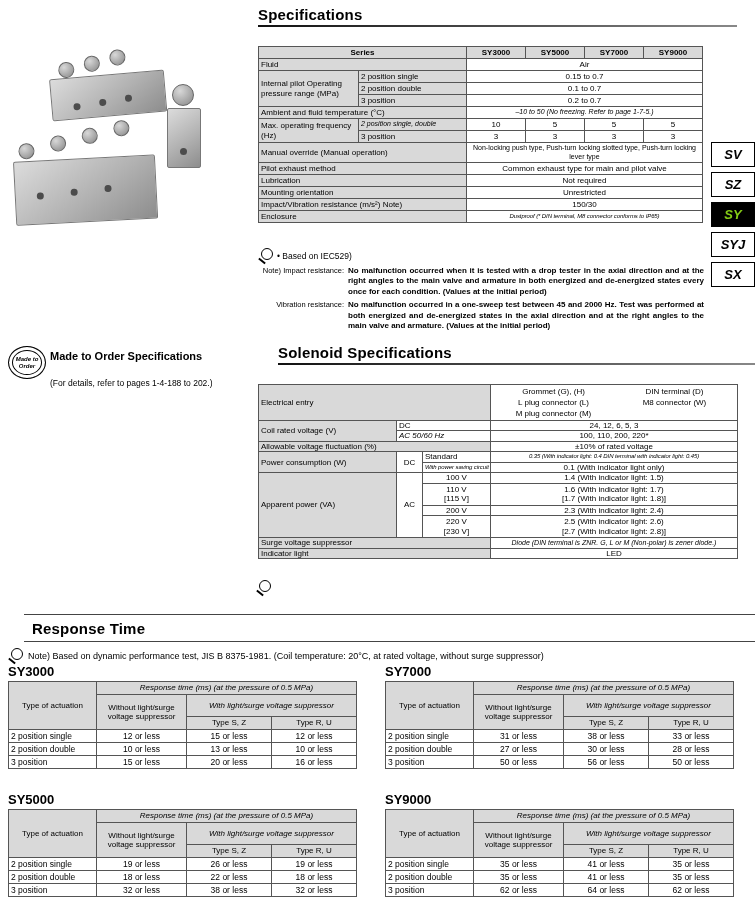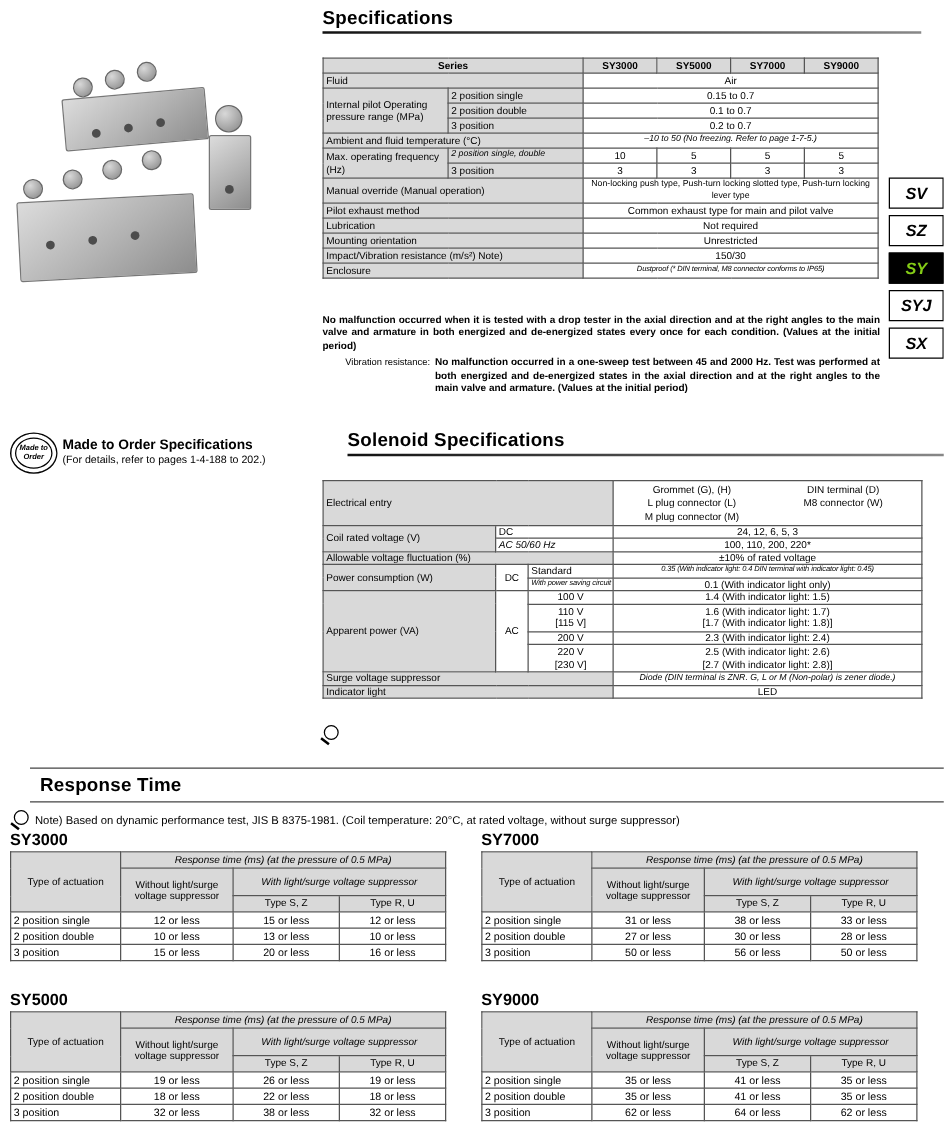--- a/index.html
+++ b/index.html
@@ -45,21 +45,21 @@
   .note-label { width:90px; flex:none; text-align:right; padding-right:4px; font-size:7.5px; }
   .note-body { flex:1; text-align:justify; font-size:8px; line-height:1.3;font-weight:bold; }
   .bullet-line { font-size:8.5px; line-height:1.4; }
 
   
   .mto-badge { position:absolute; left:8px; top:346px; width:38px; height:33px; border-radius:50%;
                border:1.5px solid #000; box-shadow:inset 0 0 0 3px #fff, inset 0 0 0 4px #000;
                display:flex; flex-direction:column; align-items:center; justify-content:center;
                font-size:6px; font-weight:bold; font-style:italic; text-align:center; line-height:1.05; }
   .mto-title { font-size:11px; font-weight:bold; }
-  .mto-sub { font-size:8.5px; margin-top:0; }
+  .mto-sub { font-size:8.5px; margin-top:16px; }
 
   
   .rt-band { position:absolute; left:0; top:614px; width:755px; height:28px;
              border-top:1.5px solid #444; border-bottom:1.5px solid #444;
              display:flex; align-items:center; padding-left:8px;margin-left:24px; }
   .rt-note { position:absolute; left:8px; top:648px; width:740px; display:flex;
              align-items:center; gap:4px; font-size:9px; }
   .rt-title { font-size:13px; font-weight:bold; margin-bottom:2px; }
 
   
@@ -183,21 +183,26 @@
     <td colspan="4" class="ctr">150/30</td>
   </tr>
   <tr>
     <td colspan="2" class="g">Enclosure</td>
     <td colspan="4" class="ctr xs nw">Dustproof (* DIN terminal, M8 connector conforms to IP65)</td>
   </tr>
   </tbody>
 </table>
 
 <div class="abs" style="left:258px;top:248px;width:446px;">
+  <div class="note-head">
+    <span class="mag"></span>
+    <span>• Based on IEC529)</span>
+  </div>
   <div class="note-flex">
+    <div class="note-label">Note) Impact resistance:</div>
     <div class="note-body">No malfunction occurred when it is tested with a drop tester in the axial direction and at the right angles to the main valve and armature in both energized and de-energized states every once for each condition. (Values at the initial period)</div>
   </div>
   <div class="note-flex">
     <div class="note-label">Vibration resistance:</div>
     <div class="note-body">No malfunction occurred in a one-sweep test between 45 and 2000 Hz. Test was performed at both energized and de-energized states in the axial direction and at the right angles to the main valve and armature. (Values at the initial period)</div>
   </div>
 </div>
 
 <div class="side-tab" style="top:142px;">SV</div>
 <div class="side-tab" style="top:172px;">SZ</div>

